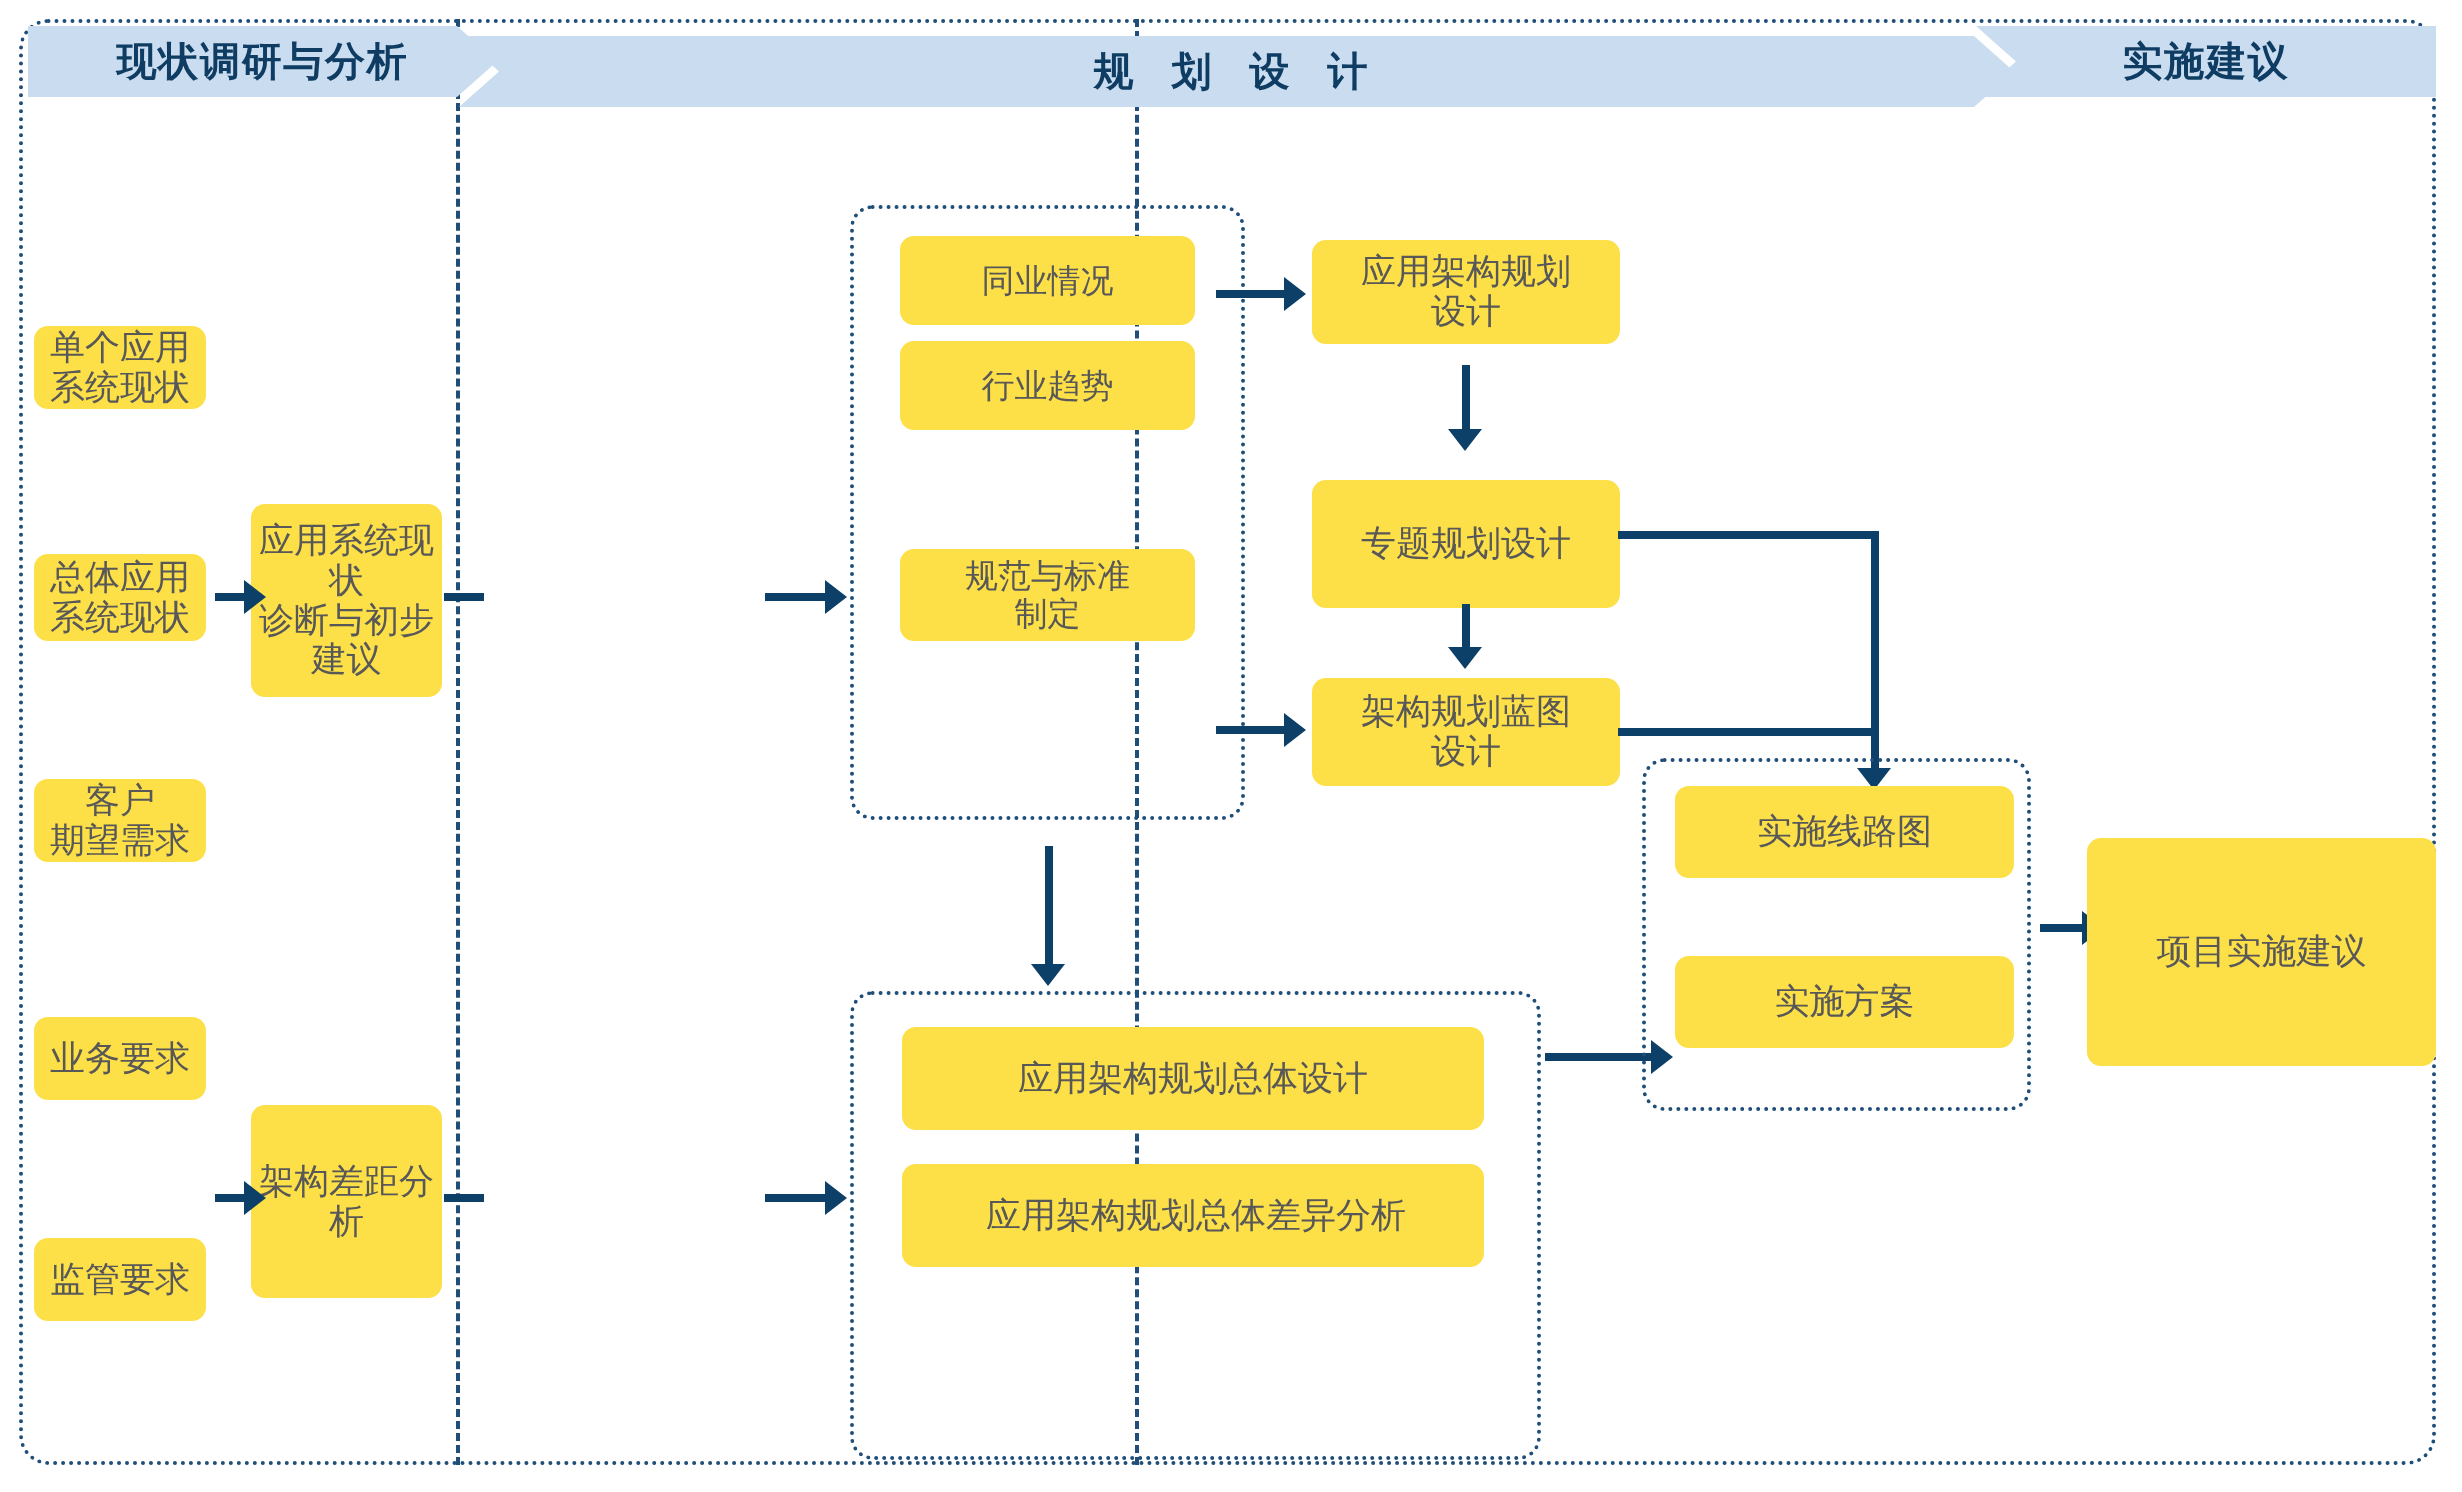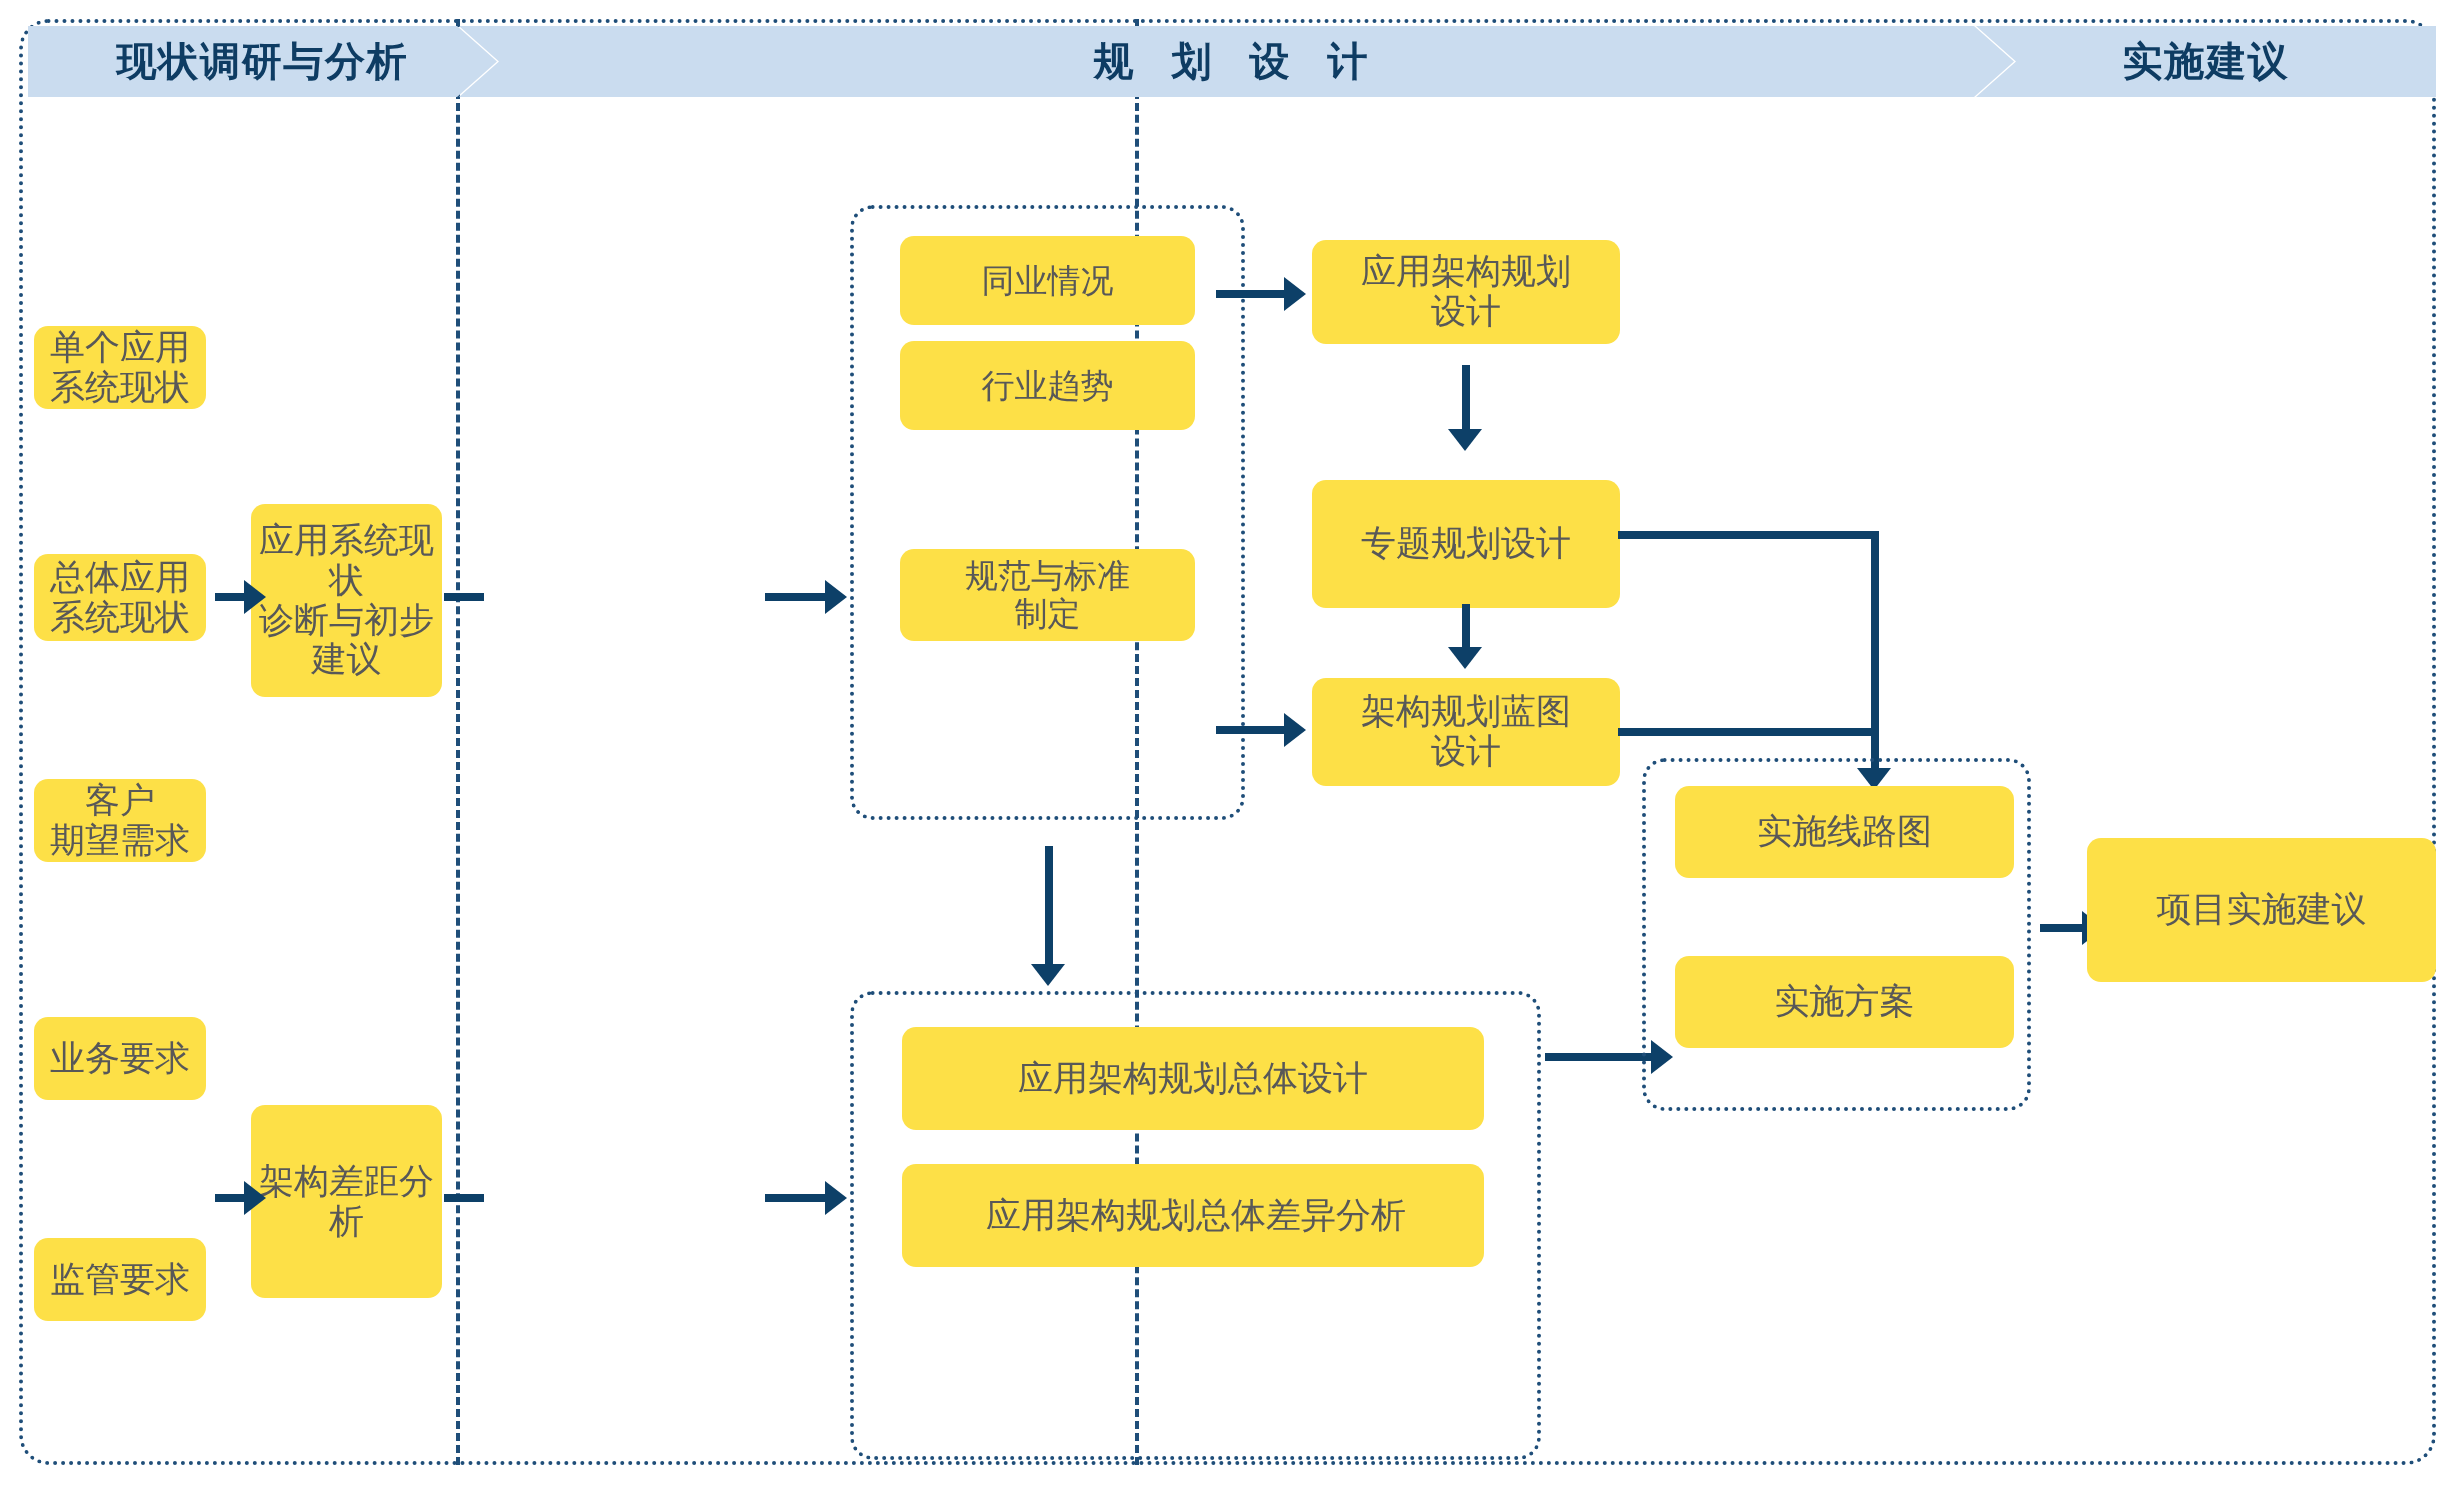--- a/index.html
+++ b/index.html
@@ -64,21 +64,21 @@
 <div id="stage">
 
   <div class="outer-frame"></div>
 
   <div class="col-sep" style="left:456px;top:19px;height:1446px;"></div>
   <div class="col-sep" style="left:1135px;top:19px;height:1446px;"></div>
 
   <div class="banner b1" style="left:28px;top:26px;width:469px;">
     <span>现状调研与分析</span>
   </div>
-  <div class="banner b2" style="left:459px;top:26px;width:1555px;">
+  <div class="banner b2" style="left:459px;top:36px;width:1555px;">
     <span class="sp">规 划 设 计</span>
   </div>
   <div class="banner b3" style="left:1976px;top:26px;width:460px;">
     <span>实施建议</span>
   </div>
 
   <div class="node" style="left:34px;top:326px;width:172px;height:83px;">
     <span>单个应用
 系统现状</span>
   </div>
@@ -179,18 +179,18 @@
   <div class="node" style="left:1675px;top:786px;width:339px;height:92px;">
     <span>实施线路图</span>
   </div>
   <div class="node" style="left:1675px;top:956px;width:339px;height:92px;">
     <span>实施方案</span>
   </div>
 
   <div class="seg" style="left:2040px;top:924px;width:45px;height:7.8px;"></div>
   <div class="arrow-r" style="left:2082px;top:911px;"></div>
 
-  <div class="node" style="left:2087px;top:838px;width:349px;height:144px;">
+  <div class="node" style="left:2087px;top:838px;width:349px;height:228px;">
     <span>项目实施建议</span>
   </div>
 
 </div>
 
 
 </body></html>

